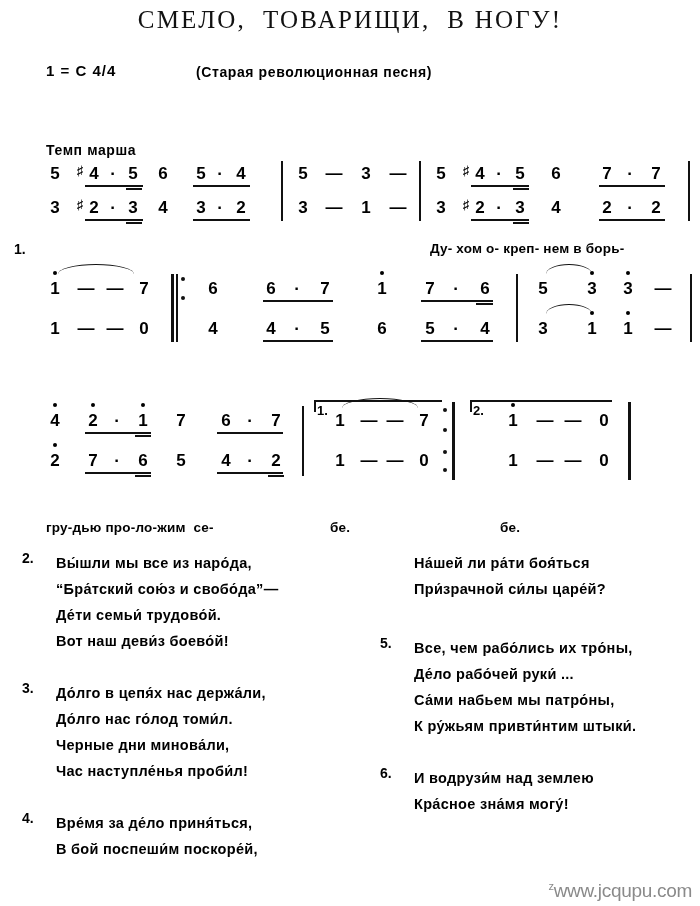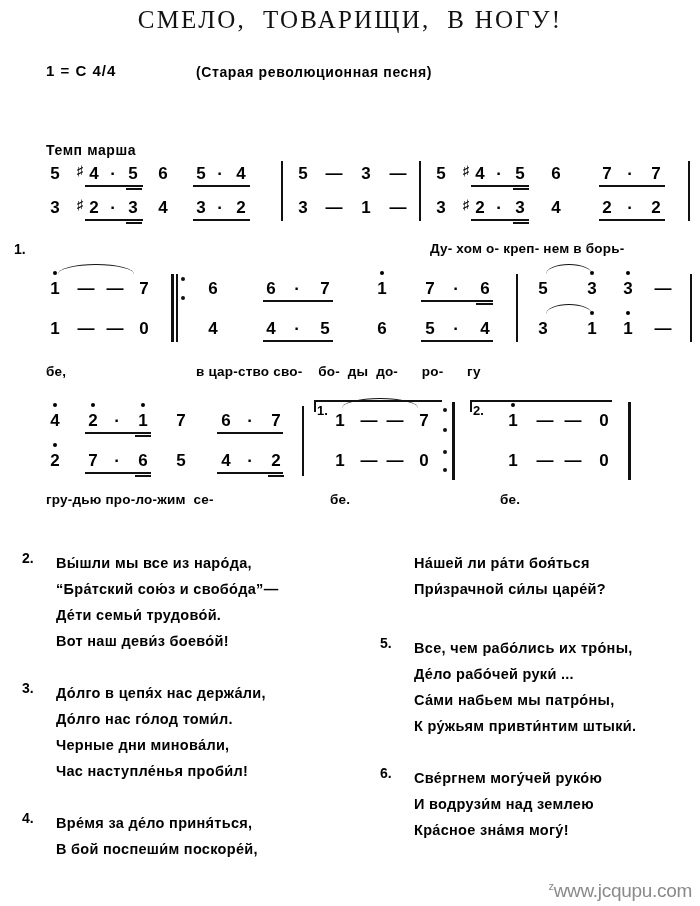--- a/index.html
+++ b/index.html
@@ -258,24 +258,20 @@
 
       <span class="note" style="left:543px;">3</span>
       <span class="slur" style="left:546px;top:-16px;width:46px;"></span>
       <span class="octdot" style="left:592px;top:-9px;"></span>
       <span class="note" style="left:592px;">1</span>
       <span class="octdot" style="left:628px;top:-9px;"></span>
       <span class="note" style="left:628px;">1</span>
       <span class="note dash" style="left:663px;">—</span>
     </div>
 
-    <div class="lyricline" style="top:84px;">
-      <span class="lyric" style="left:46px;top:0;">бе,</span>
-      <span class="lyric" style="left:196px;top:0;">в цар-ство сво-    бо-  ды  до-      ро-      гу</span>
-    </div>
   </div>
 
   <div class="system" style="top:412px;height:110px;">
 
     <div class="voice" style="top:0;">
       <span class="octdot" style="left:55px;top:-9px;"></span>
       <span class="note" style="left:55px;">4</span>
 
       <span class="octdot" style="left:93px;top:-9px;"></span>
       <span class="note" style="left:93px;">2</span>
@@ -351,21 +347,21 @@
       <span class="note" style="left:604px;">0</span>
     </div>
     <div class="voice" style="top:40px;">
       <span class="note" style="left:513px;">1</span>
       <span class="note dash" style="left:545px;">—</span>
       <span class="note dash" style="left:573px;">—</span>
       <span class="note" style="left:604px;">0</span>
     </div>
     <span class="finalbar" style="left:628px;top:-10px;height:78px;"></span>
 
-    <div class="lyricline" style="top:80px;">
+    <div class="lyricline" style="top:108px;">
       <span class="lyric" style="left:46px;top:0;">гру-дью про-ло-жим  се-</span>
       <span class="lyric" style="left:330px;top:0;">бе.</span>
       <span class="lyric" style="left:500px;top:0;">бе.</span>
     </div>
   </div>
 
   <div class="verse" style="left:22px;top:550px;width:330px;">
     <span class="vnum">2.</span>
     <div class="vlines">
       <div class="vline-txt">Вы́шли мы все из наро́да,</div>
@@ -407,21 +403,20 @@
       <div class="vline-txt">Все, чем рабо́лись их тро́ны,</div>
       <div class="vline-txt">Де́ло рабо́чей руки́ ...</div>
       <div class="vline-txt">Са́ми набьем мы патро́ны,</div>
       <div class="vline-txt">К ру́жьям привти́нтим штыки́.</div>
     </div>
   </div>
 
   <div class="verse" style="left:380px;top:765px;width:320px;">
     <span class="vnum">6.</span>
     <div class="vlines">
-      <div class="vline-txt">Све́ргнем могу́чей руко́ю</div>
       <div class="vline-txt">И водрузи́м над землею</div>
       <div class="vline-txt">Кра́сное зна́мя могу́!</div>
     </div>
   </div>
 
   <div class="watermark">
     <span class="wm-pre">z</span><span>www.jcqupu.com</span>
   </div>
 
 </div>

